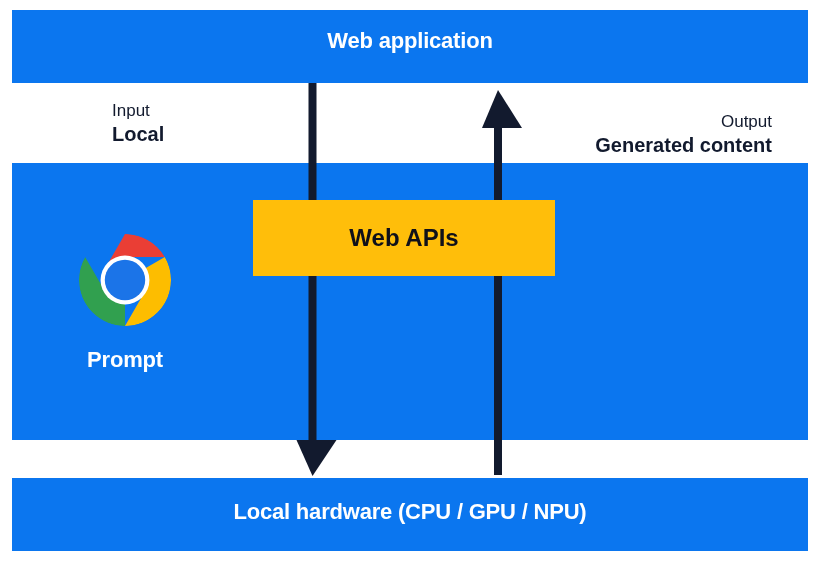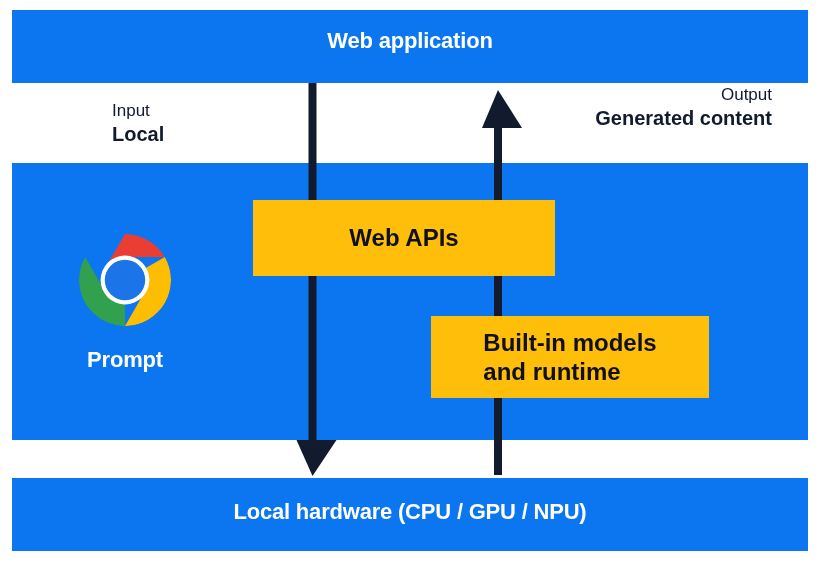--- a/index.html
+++ b/index.html
@@ -63,21 +63,21 @@
     font-size: 17px;
     font-weight: normal;
     display: block;
   }
   .flow-label .value {
     font-size: 20px;
     font-weight: bold;
     display: block;
   }
   #input-label  { left: 112px; top: 101px; text-align: left; }
-  #output-label { right: 48px; top: 85px; text-align: right; }
+  #output-label { right: 48px; top: 112px; text-align: right; }
 
   
   .yellow-box {
     position: absolute;
     background: #ffbe0a;
     color: #10101a;
     font-weight: bold;
     display: flex;
     align-items: center;
     justify-content: center;
@@ -170,20 +170,14 @@
         <circle cx="50" cy="50" r="21.5" fill="#1b74e8"></circle>
       </g>
     </svg>
     <span id="browser-caption">Prompt</span>
   </div>
 
   <div class="yellow-box" id="web-apis-box">
     <span>Web APIs</span>
   </div>
 
-  <div class="yellow-box" id="builtin-box">
-    <span>
-      <span class="line">Built-in models</span>
-      <span class="line">and runtime</span>
-    </span>
-  </div>
 
 </div>
 
 </body></html>

